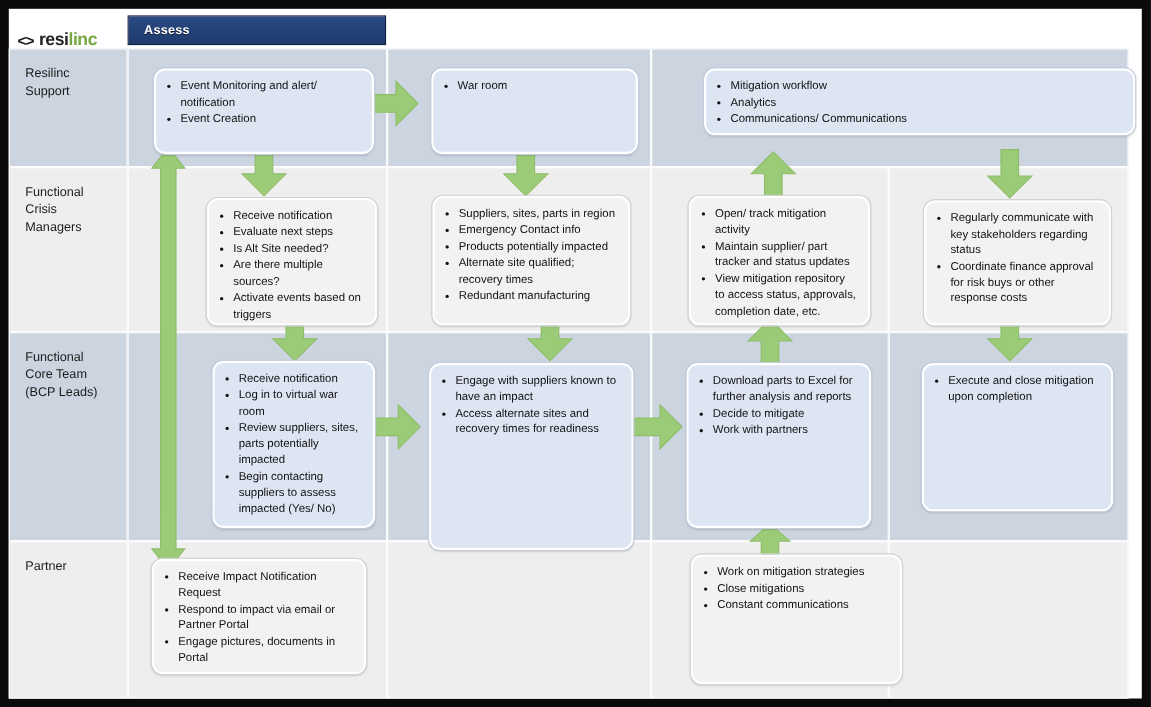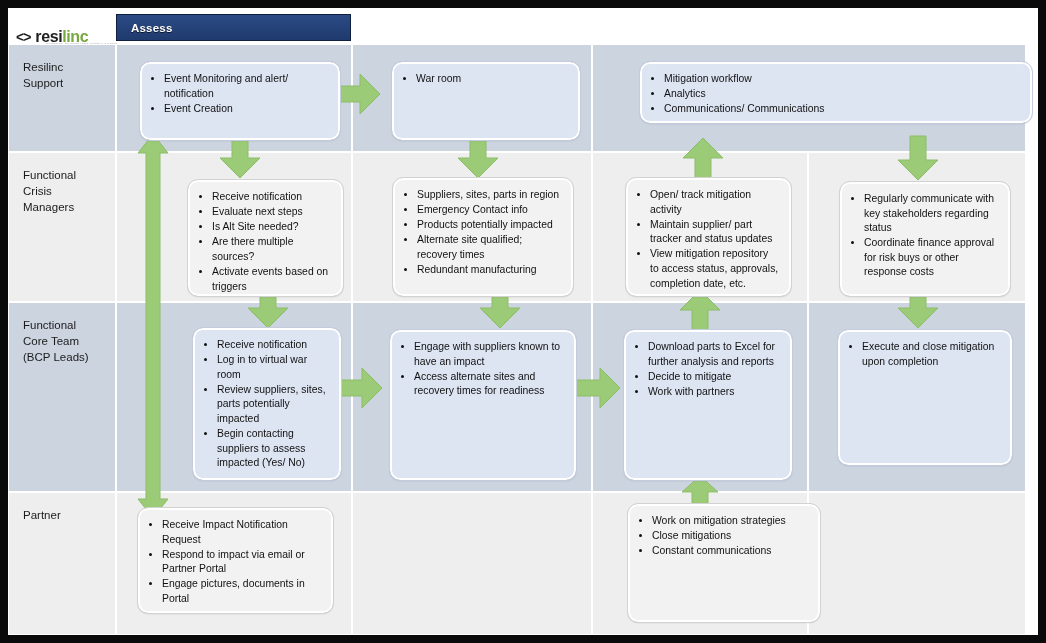--- a/index.html
+++ b/index.html
@@ -196,21 +196,21 @@
   </div>
 
   <div class="box blue" style="left:185px;top:320px;width:148px;height:152px;">
     <ul>
           <li>Receive notification</li>
           <li>Log in to virtual war room</li>
           <li>Review suppliers, sites, parts potentially impacted</li>
           <li>Begin contacting suppliers to assess impacted (Yes/ No)</li>
         </ul>
   </div>
-  <div class="box blue" style="left:382px;top:322px;width:186px;height:150px;">
+  <div class="box blue" style="left:382px;top:322px;width:186px;height:170px;">
     <ul>
           <li>Engage with suppliers known to have an impact</li>
           <li>Access alternate sites and recovery times for readiness</li>
         </ul>
   </div>
   <div class="box blue" style="left:616px;top:322px;width:168px;height:150px;">
     <ul>
           <li>Download parts to Excel for further analysis and reports</li>
           <li>Decide to mitigate</li>
           <li>Work with partners</li>

